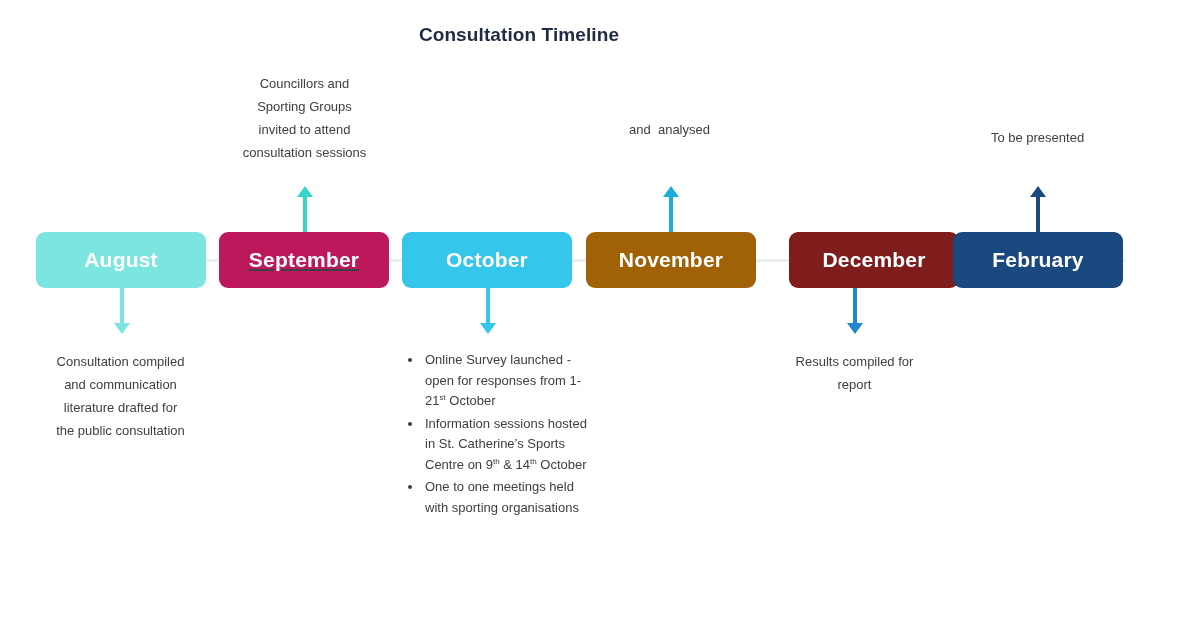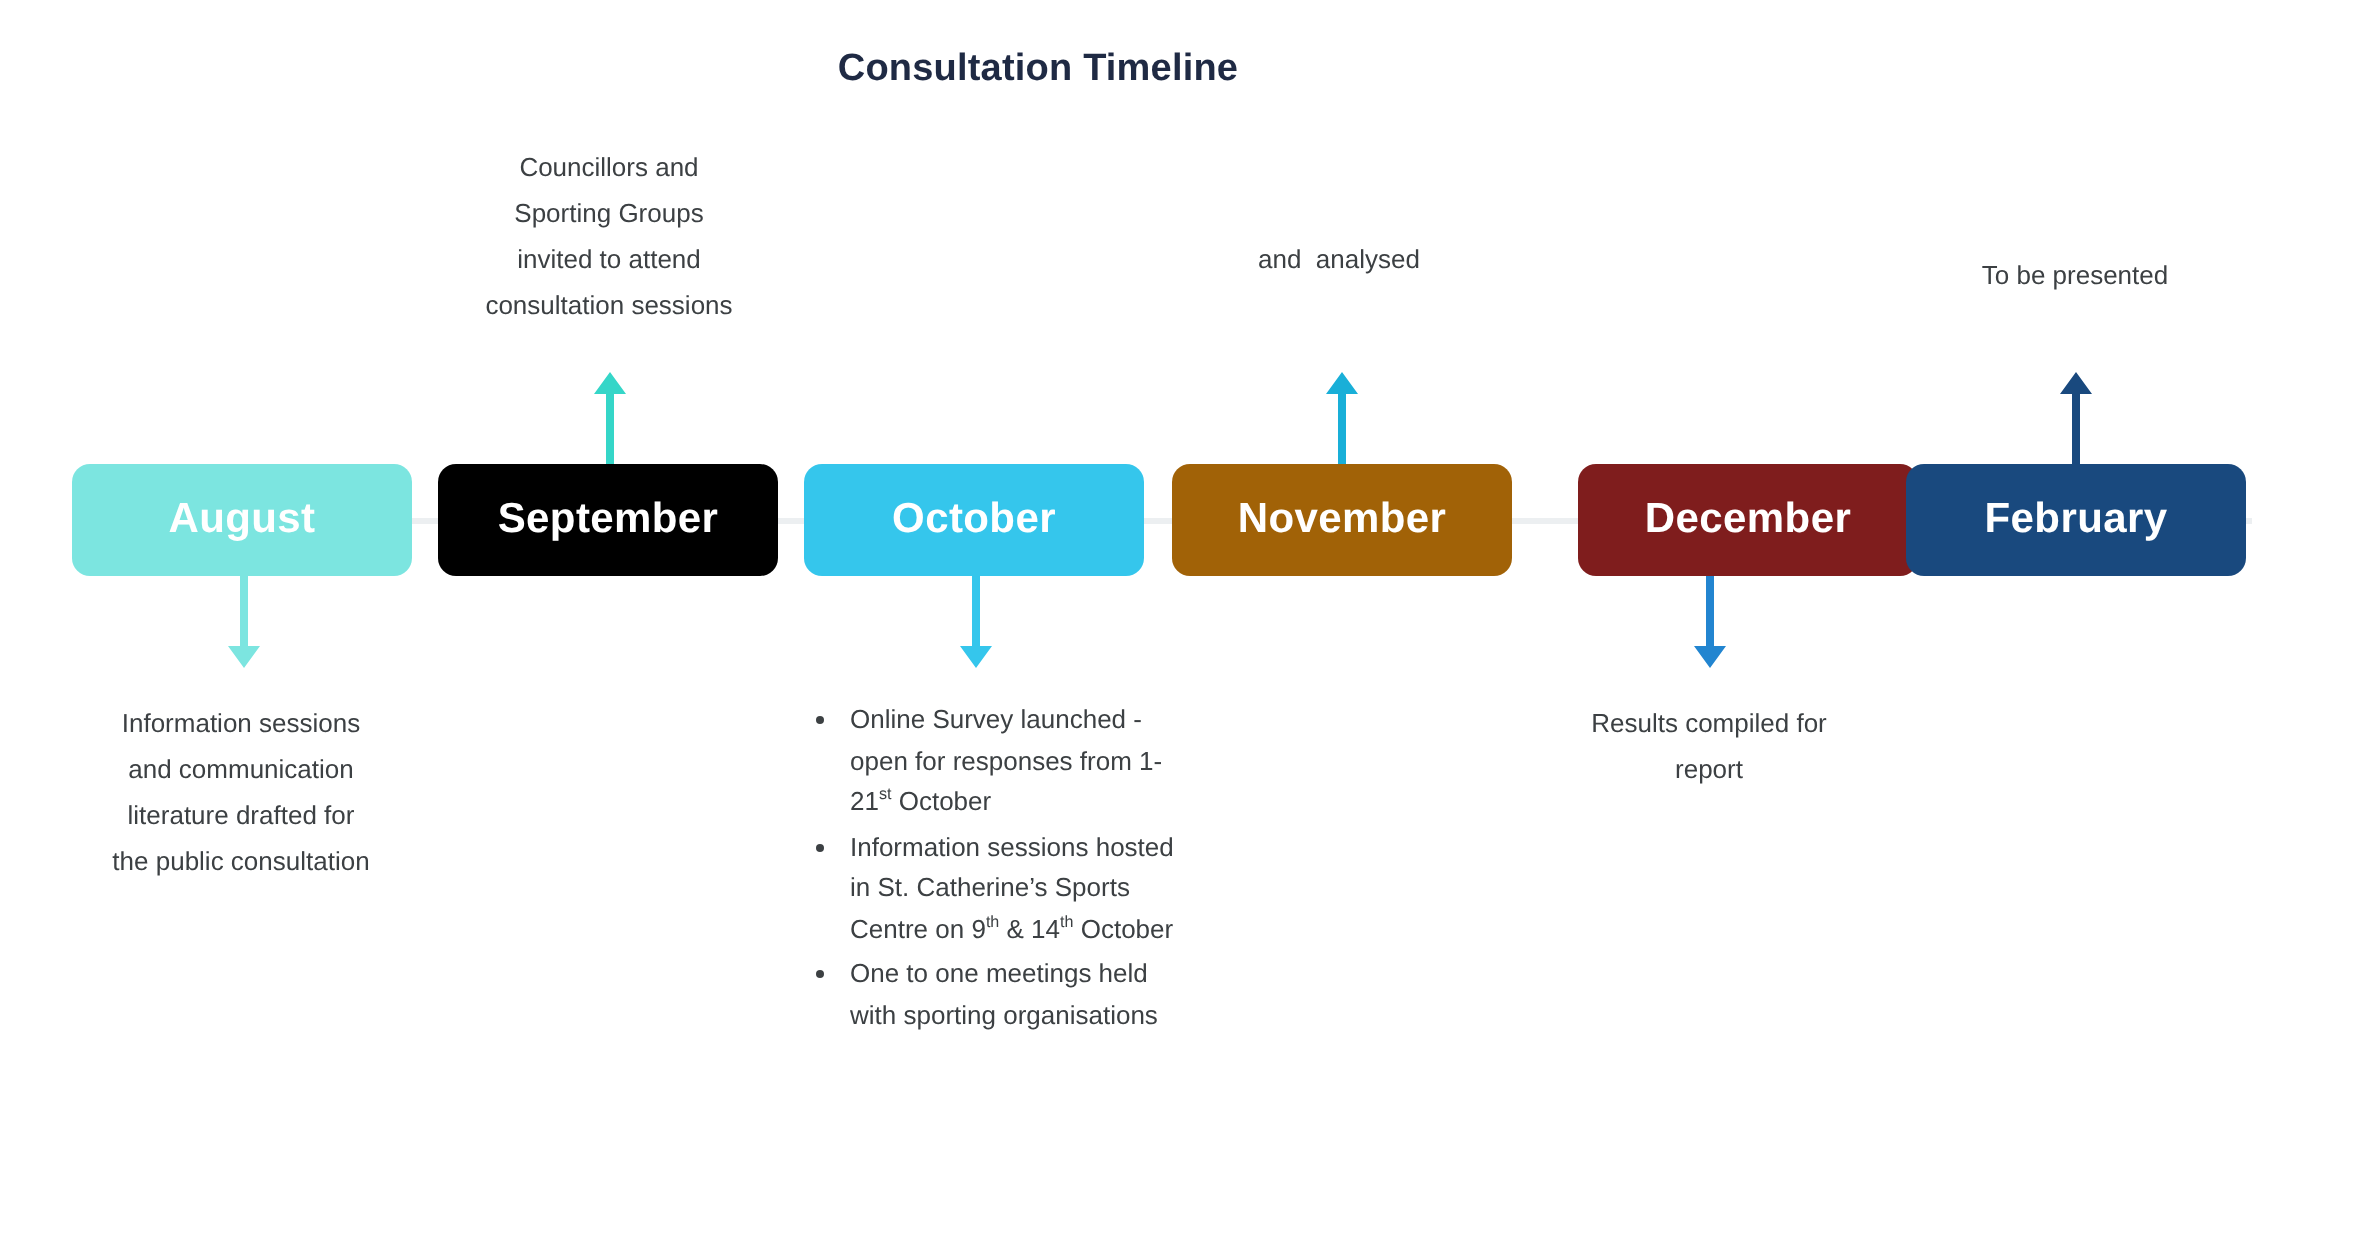--- a/index.html
+++ b/index.html
@@ -135,21 +135,21 @@
     <path d="M11 2 L19 13 L13 13 L13 48 L9 48 L9 13 L3 13 Z" fill="#19497E"></path>
   </svg>
 </div>
 
 <div id="timeline-strip">
   <div id="connector-line"></div>
 
   <div class="month-box" style="left:0px; background:#7CE5E0;">
     <span class="month-label">August</span>
   </div>
-  <div class="month-box" style="left:183px; background:#000000;">
+  <div class="month-box" style="left:183px; background:#be185d;text-decoration:underline;">
     <span class="month-label">September</span>
   </div>
   <div class="month-box" style="left:366px; background:#35C6EC;">
     <span class="month-label">October</span>
   </div>
   <div class="month-box" style="left:550px; background:#a16207;">
     <span class="month-label">November</span>
   </div>
   <div class="month-box" style="left:753px; background:#7f1d1d;">
     <span class="month-label">December</span>
@@ -169,21 +169,21 @@
     <path d="M11 46 L19 35 L13 35 L13 0 L9 0 L9 35 L3 35 Z" fill="#35C6EC"></path>
   </svg>
 </div>
 <div class="arrow" style="left:844px; top:288px;">
   <svg width="22" height="48" viewBox="0 0 22 48" aria-hidden="true">
     <path d="M11 46 L19 35 L13 35 L13 0 L9 0 L9 35 L3 35 Z" fill="#2285D0"></path>
   </svg>
 </div>
 
 <div class="callout center" style="left:22px; top:350px; width:197px;">
-  <span class="callout-line">Information sessions</span>
+  <span class="callout-line">Consultation compiled</span>
   <span class="callout-line">and communication</span>
   <span class="callout-line">literature drafted for</span>
   <span class="callout-line">the public consultation</span>
 </div>
 
 <div class="callout center" style="left:756px; top:350px; width:197px;">
   <span class="callout-line">Results compiled for</span>
   <span class="callout-line">report</span>
 </div>
 

